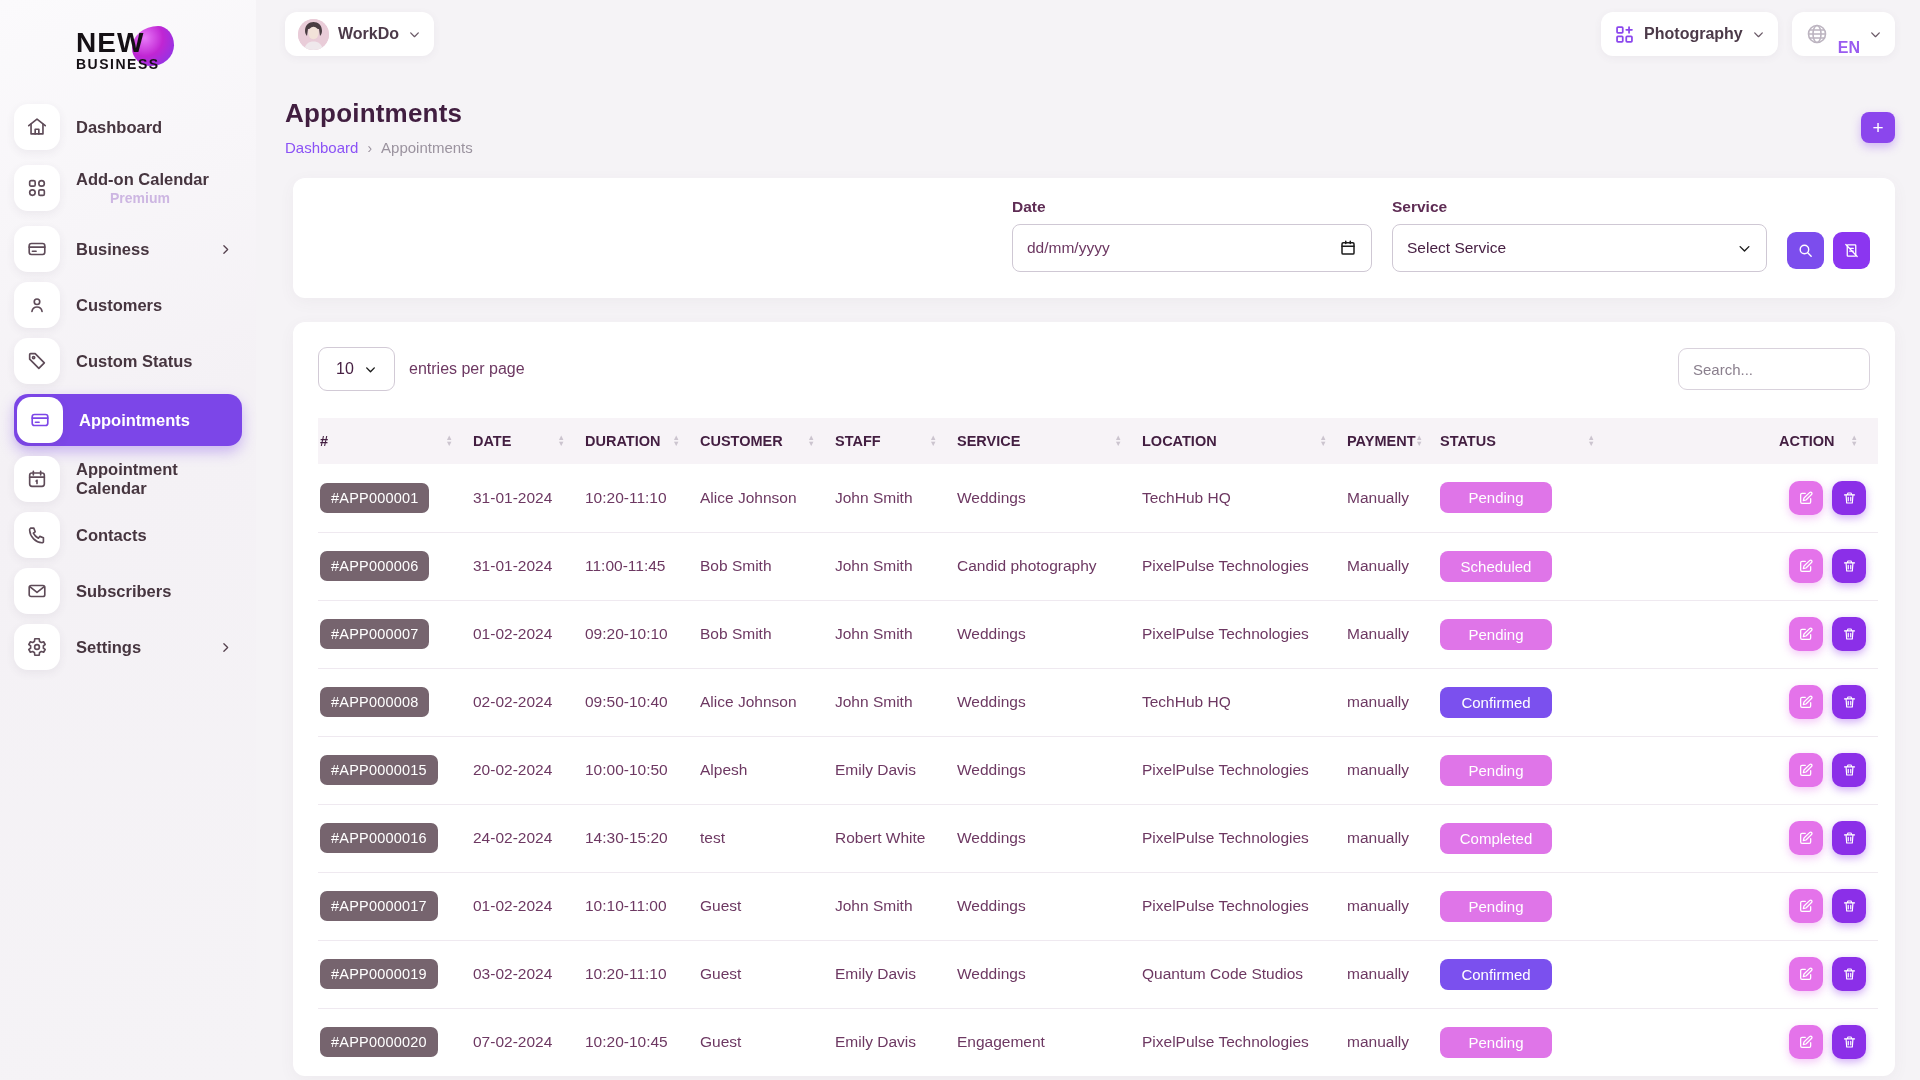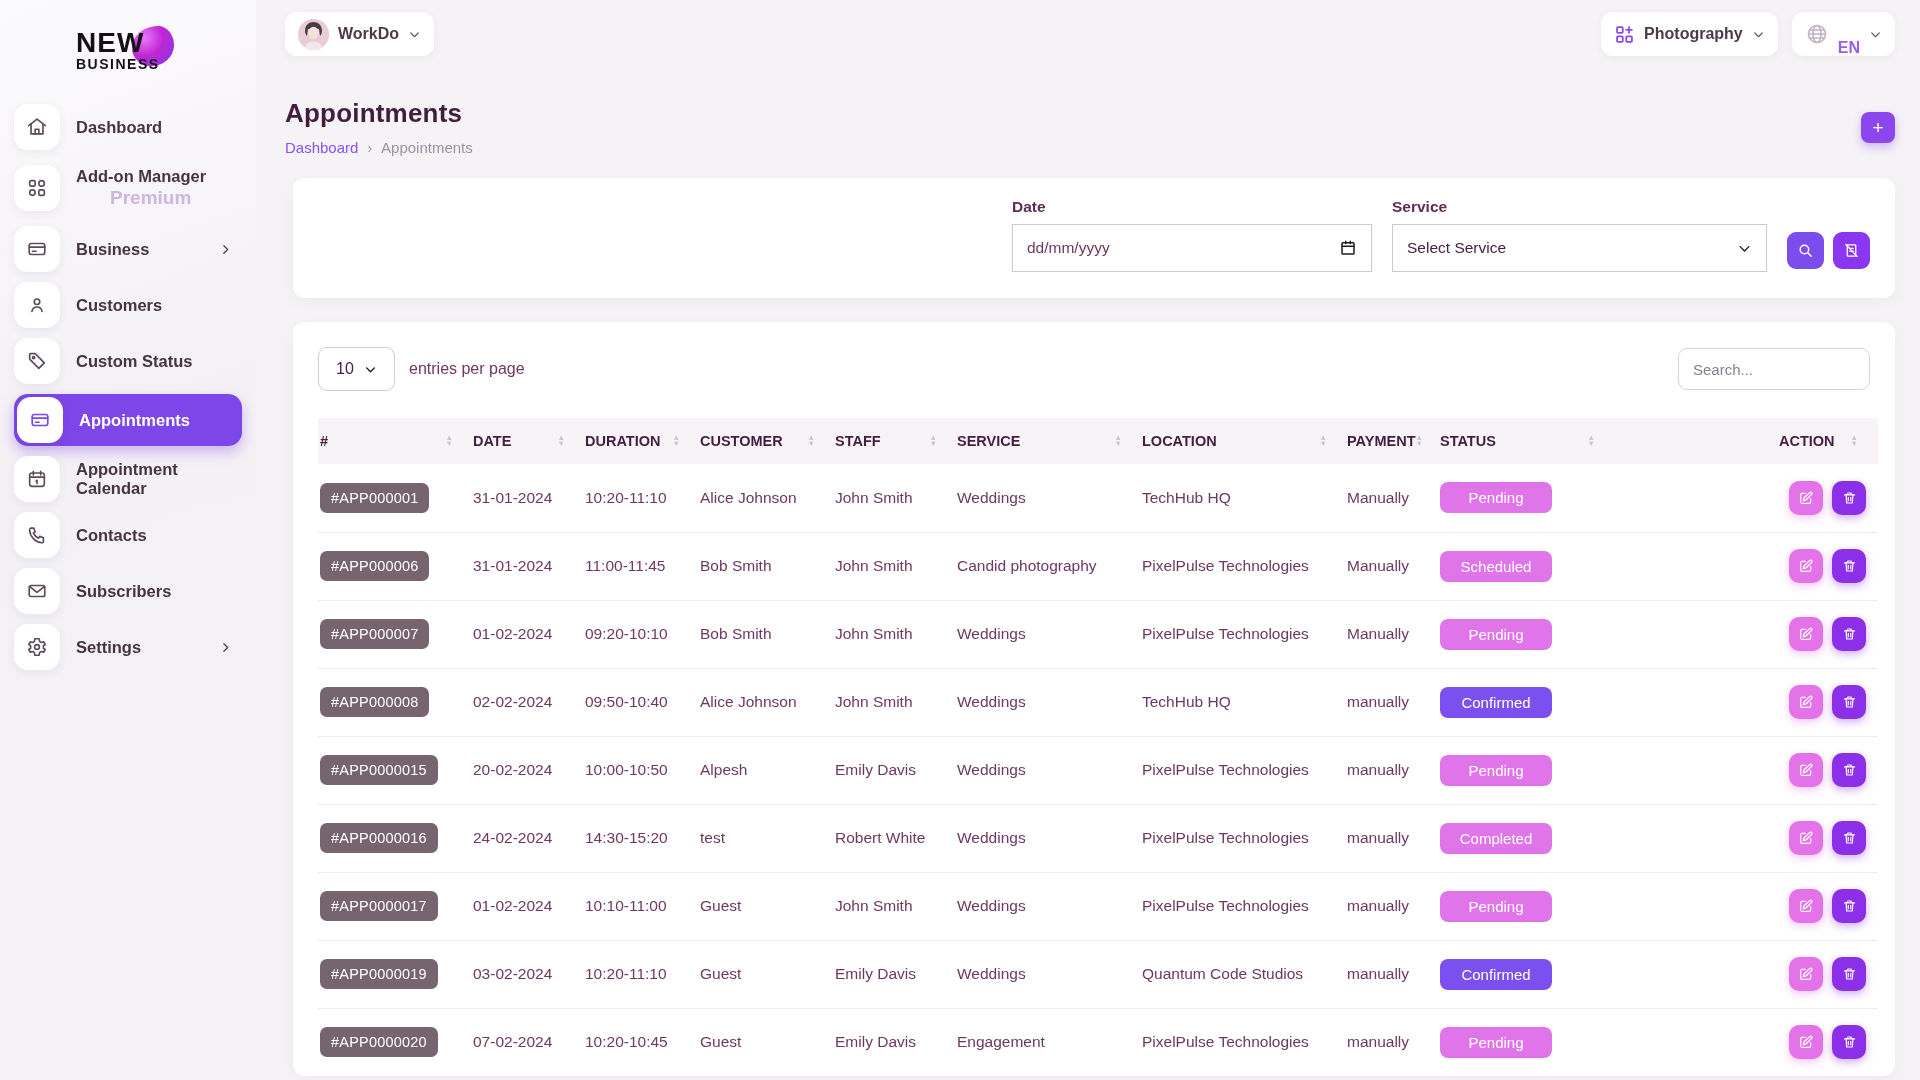--- a/index.html
+++ b/index.html
@@ -16,21 +16,21 @@
     background:radial-gradient(circle at 30% 30%,#e879f9 0%,#c026d3 45%,#7c3aed 100%);
     border-radius:62% 38% 55% 45% / 55% 48% 52% 45%; }
   .logo-line1 { position:relative; font-size:28px; font-weight:900; color:#151015; letter-spacing:1px; line-height:26px; }
   .logo-line2 { position:relative; font-size:14px; font-weight:800; color:#151015; letter-spacing:1.5px; }
   .nav { margin-top:32px; display:flex; flex-direction:column; gap:10px; padding:0 14px; }
   .nav-item { display:flex; align-items:center; height:46px; cursor:pointer; border-radius:14px; }
   .icon-box { width:46px; height:46px; flex:0 0 46px; background:#ffffff; border-radius:14px;
     box-shadow:0 3px 10px rgba(70,50,80,.07); display:flex; align-items:center; justify-content:center; }
   .icon-box svg { stroke:#5e4b58; }
   .nav-label { margin-left:16px; font-size:16.5px; font-weight:700; color:#46353f; flex:1; }
-  .nav-sub { font-size:19px; font-weight:700; color:#cdb6e2; margin-top:1px; }
+  .nav-sub { font-size:14px; font-weight:700; color:#cdb6e2; margin-top:1px; }
   .nav-chevron { margin-right:10px; color:#55414e; }
   .nav-item.active { background:#7c46e8; height:52px; box-shadow:0 6px 14px rgba(124,70,232,.35); }
   .nav-item.active .icon-box { margin-left:3px; }
   .nav-item.active .icon-box svg { stroke:#7c46e8; }
   .nav-item.active .nav-label { color:#ffffff; }
   
   .main { margin-left:285px; width:1610px; }
   .topbar { display:flex; justify-content:space-between; align-items:flex-end; padding-top:12px; }
   .chip { background:#ffffff; border-radius:12px; box-shadow:0 2px 8px rgba(80,60,95,.06);
     display:flex; align-items:center; gap:9px; padding:7px 13px; height:44px; cursor:pointer; }
@@ -47,21 +47,21 @@
   .bc-sep { color:#9b939f; font-size:14px; }
   .bc-current { color:#9b939f; }
   .add-btn { width:34px; height:31px; border:none; border-radius:8px; background:#8b46ed; color:#fff;
     font-size:19px; line-height:1; cursor:pointer; box-shadow:0 4px 10px rgba(139,70,237,.35); margin-top:14px; }
   
   .card { background:#fff; border-radius:12px; box-shadow:0 4px 16px rgba(90,70,105,.05);margin-left:8px; }
   .filter-card { margin-top:22px; height:120px; display:flex; justify-content:flex-end;
     align-items:flex-start; gap:20px; padding:20px 25px 0 25px; }
   .field-group { display:flex; flex-direction:column; gap:8px; }
   .field-label { font-size:15.5px; font-weight:700; color:#5e2c54; }
-  .date-input, .select-input { height:48px; border:1px solid #cfc8d4; border-radius:0; background:#fff;
+  .date-input, .select-input { height:48px; border:1px solid #cfc8d4; border-radius:8px; background:#fff;
     display:flex; align-items:center; justify-content:space-between; padding:4px 14px; font-size:15.5px; color:#6d3862; cursor:pointer; }
   .date-input { width:360px; }
   .select-input { width:375px; color:#472043; }
   .filter-btns { display:flex; gap:9px; align-items:flex-end; height:76px; padding-bottom:5px; }
   .sq-btn { width:37px; height:37px; border:none; border-radius:9px; display:flex; align-items:center;
     justify-content:center; cursor:pointer; }
   .btn-search { background:#7c4ded; }
   .btn-reset { background:#8b36f0; }
   
   .table-card { margin-top:24px; padding:25px 25px 0 25px; min-height:740px; }
@@ -125,21 +125,21 @@
     <div class="nav-item" style="height:56px">
       <span class="icon-box">
         <svg width="22" height="22" viewBox="0 0 24 24" fill="none" stroke-width="1.8" stroke-linecap="round">
             <rect x="4" y="4" width="6" height="6" rx="1.5"></rect>
             <rect x="14" y="4" width="6" height="6" rx="3"></rect>
             <rect x="4" y="14" width="6" height="6" rx="3"></rect>
             <rect x="14" y="14" width="6" height="6" rx="1.5"></rect>
           </svg>
       </span>
       <span style="display:flex;flex-direction:column;flex:1;margin-left:16px">
-        <span class="nav-label" style="margin-left:0">Add-on Manager</span>
+        <span class="nav-label" style="margin-left:0">Add-on Calendar</span>
         <span class="nav-sub" style="padding-left:34px">Premium</span>
       </span>
     </div>
 
 
     <div class="nav-item">
       <span class="icon-box">
         <svg width="22" height="22" viewBox="0 0 24 24" fill="none" stroke-width="1.8" stroke-linecap="round">
             <rect x="3.5" y="6" width="17" height="12" rx="2.5"></rect>
             <path d="M3.5 10h17"></path>

